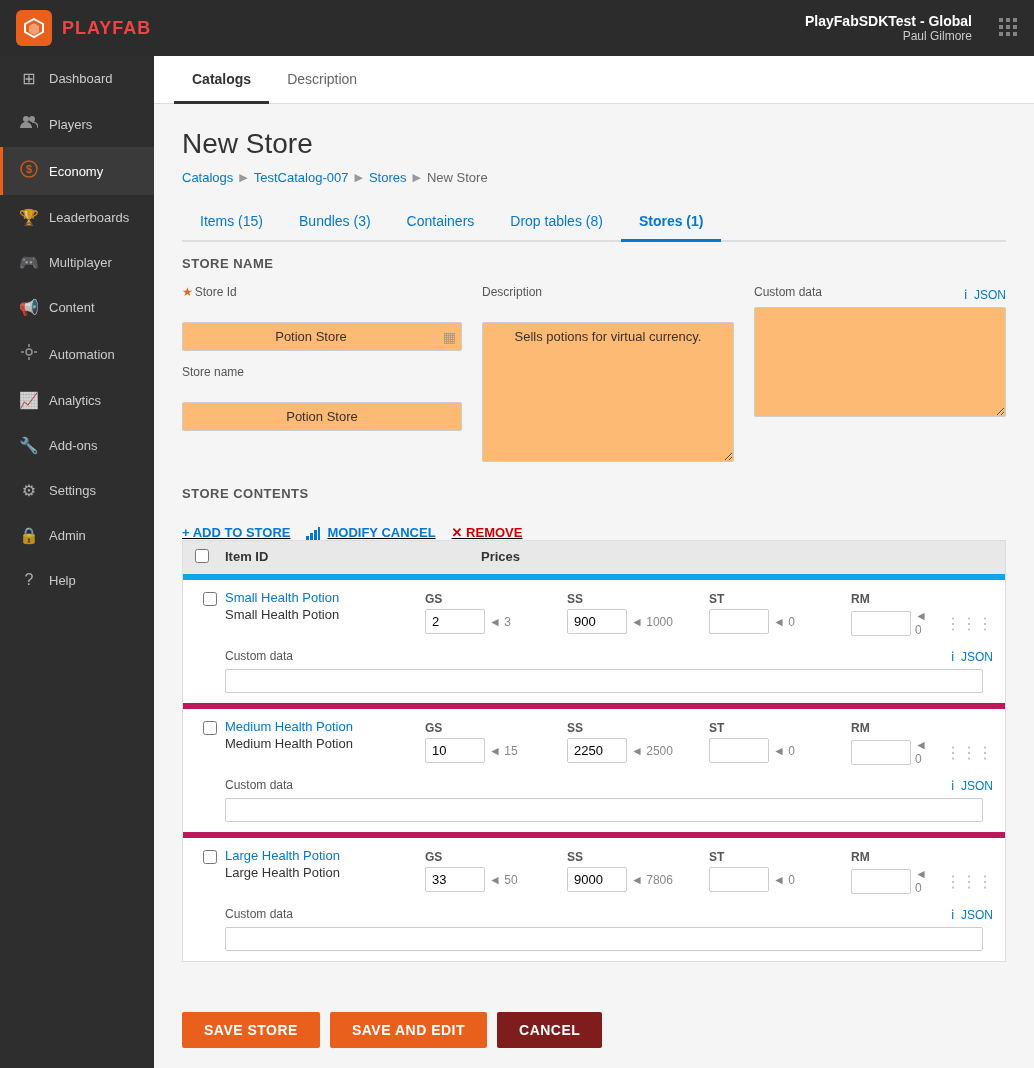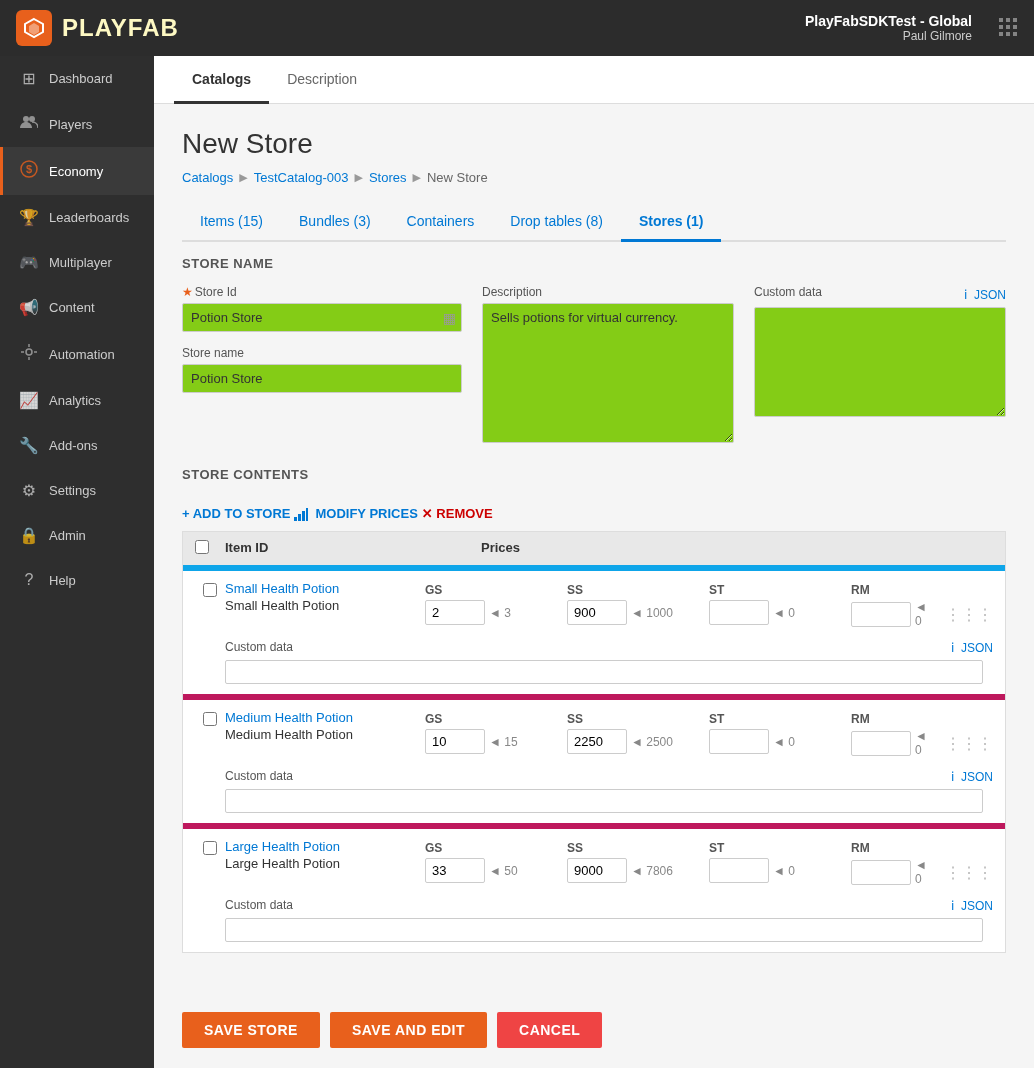--- a/index.html
+++ b/index.html
@@ -21,21 +21,21 @@
       align-items: center;
       gap: 10px;
     }
     .logo-icon {
       width: 36px; height: 36px;
       background: #e8601c;
       border-radius: 6px;
       display: flex; align-items: center; justify-content: center;
       color: #fff; font-weight: bold; font-size: 16px;
     }
-    .logo-text { font-size: 24px; font-weight: bold; color: #fef9c3; letter-spacing: 1px; }
+    .logo-text { font-size: 18px; font-weight: bold; color: #ef4444; letter-spacing: 1px; }
     .topbar-user { text-align: right; font-size: 13px; }
     .topbar-user .env { font-weight: bold; font-size: 14px; padding-left: 40px; }
     .topbar-user .name { color: #ccc; font-size: 12px; }
     .topbar-grid-icon { margin-left: 12px; opacity: 0.7; }
 
     
     .layout { display: flex; flex: 1; overflow: hidden; }
 
     
     .sidebar {
@@ -145,35 +145,36 @@
       margin-bottom: 14px;
     }
 
     
     .form-grid {
       display: grid;
       grid-template-columns: 280px 1fr 1fr;
       gap: 0 20px;
       margin-bottom: 24px;
     }
-    .form-group { display: flex; flex-direction: column; gap: 0; }
+    .form-group { display: flex; flex-direction: column; gap: 19px; }
     .form-label {
       font-size: 12px;
       color: #555;
       margin-bottom: 4px;
     }
     .required-star { color: #e8601c; margin-right: 2px; }
     .form-control {
       border: 1px solid #ccc;
       border-radius: 2px;
       padding: 6px 8px;
       font-size: 13px;
       color: #333;
-      background: #84cc16;
+      background: #fdba74;
       outline: none;
+      text-align: center;
     }
     .form-control-with-icon {
       position: relative;
     }
     .form-control-with-icon input {
       width: 100%;
       padding-right: 28px;
     }
     .form-control-icon {
       position: absolute; right: 6px; top: 50%; transform: translateY(-50%);
@@ -201,22 +202,22 @@
     .store-contents-header {
       font-size: 13px;
       font-weight: 700;
       color: #555;
       letter-spacing: 0.5px;
       margin-bottom: 24px;
     }
     .store-actions {
       display: flex;
       align-items: center;
-      gap: 4px;
-      margin-bottom: 10px;
+      gap: 16px;
+      text-decoration: underline;
     }
     .action-link {
       display: flex;
       align-items: center;
       gap: 4px;
       color: #0078d4;
       font-size: 13px;
       cursor: pointer;
       font-weight: 600;
     }
@@ -308,21 +309,21 @@
       padding: 10px 22px;
       font-size: 14px;
       font-weight: 600;
       border: none;
       border-radius: 2px;
       cursor: pointer;
       text-transform: uppercase;
       letter-spacing: 0.5px;
     }
     .btn-orange { background: #e8601c; color: #fff; }
-    .btn-dark { background: #ef4444; color: #fff; }
+    .btn-dark { background: #7f1d1d; color: #fff; }
 
     .checkbox-cell { display: flex; align-items: center; justify-content: center; padding-top: 2px; }
     input[type="checkbox"] { width: 14px; height: 14px; cursor: pointer; }
   </style>
 </head>
 <body>
 
 <div class="topbar">
   <div class="topbar-logo">
     <div class="logo-icon">
@@ -431,21 +432,21 @@
       <div class="sub-tab">Description</div>
     </div>
 
     <div class="content">
 
       <h1 class="page-title">New Store</h1>
 
       <div class="breadcrumb">
         <a>Catalogs</a>
         <span class="breadcrumb-sep">▶</span>
-        <a>TestCatalog-003</a>
+        <a>TestCatalog-007</a>
         <span class="breadcrumb-sep">▶</span>
         <a>Stores</a>
         <span class="breadcrumb-sep">▶</span>
         <span>New Store</span>
       </div>
 
       <div class="nav-tabs">
         <div class="nav-tab">Items (15)</div>
         <div class="nav-tab">Bundles (3)</div>
         <div class="nav-tab">Containers</div>
@@ -494,21 +495,21 @@
 
       <div class="store-actions">
         <span class="action-link">+ ADD TO STORE</span>
         <span class="action-link">
           <svg width="14" height="14" viewBox="0 0 14 14" fill="#0078d4" style="margin-right:3px;">
               <rect x="0" y="10" width="3" height="4"></rect>
               <rect x="4" y="7" width="3" height="7"></rect>
               <rect x="8" y="4" width="3" height="10"></rect>
               <rect x="12" y="1" width="2" height="13"></rect>
             </svg>
-          <span>MODIFY PRICES</span>
+          <span>MODIFY CANCEL</span>
         </span>
         <span class="action-link remove">✕ REMOVE</span>
       </div>
 
       <div class="store-table">
         <div class="table-header">
           <div><input type="checkbox" style=""></div>
           <div>Item ID</div>
           <div>Prices</div>
         </div>

